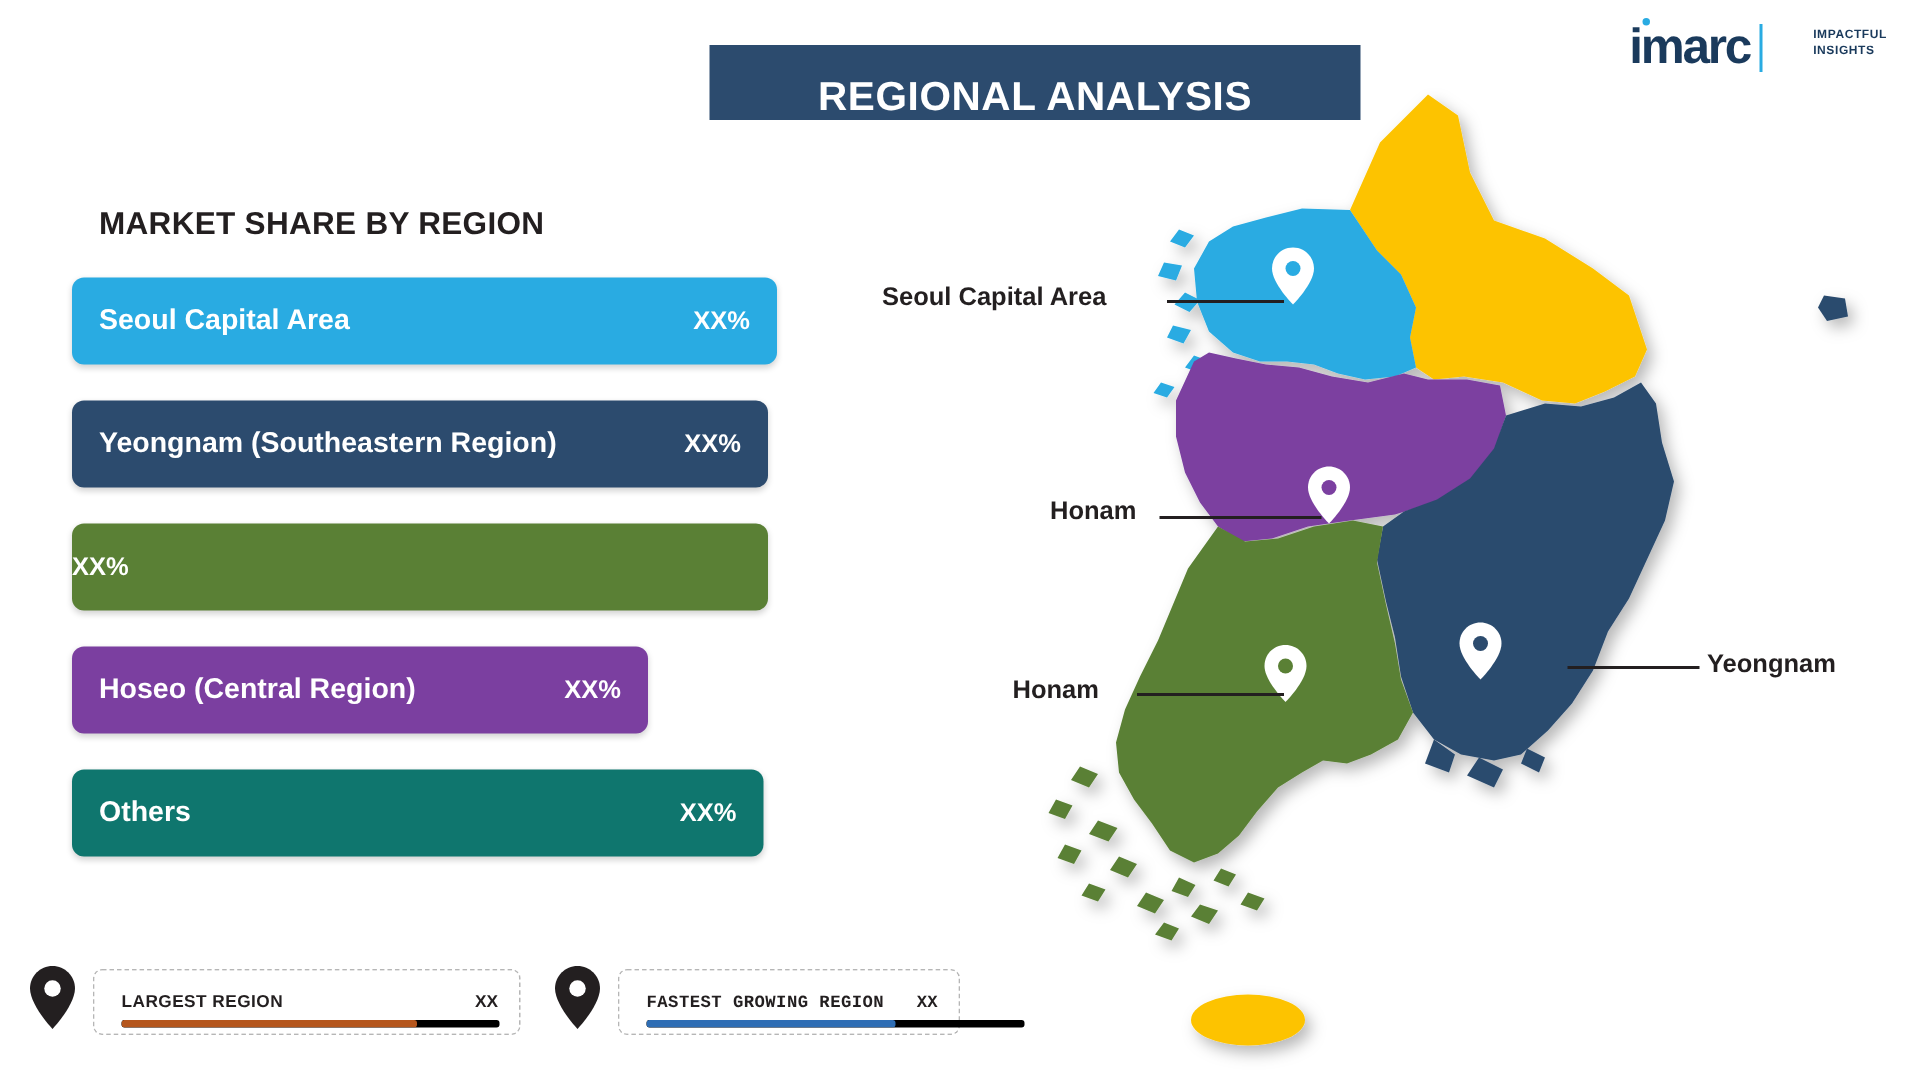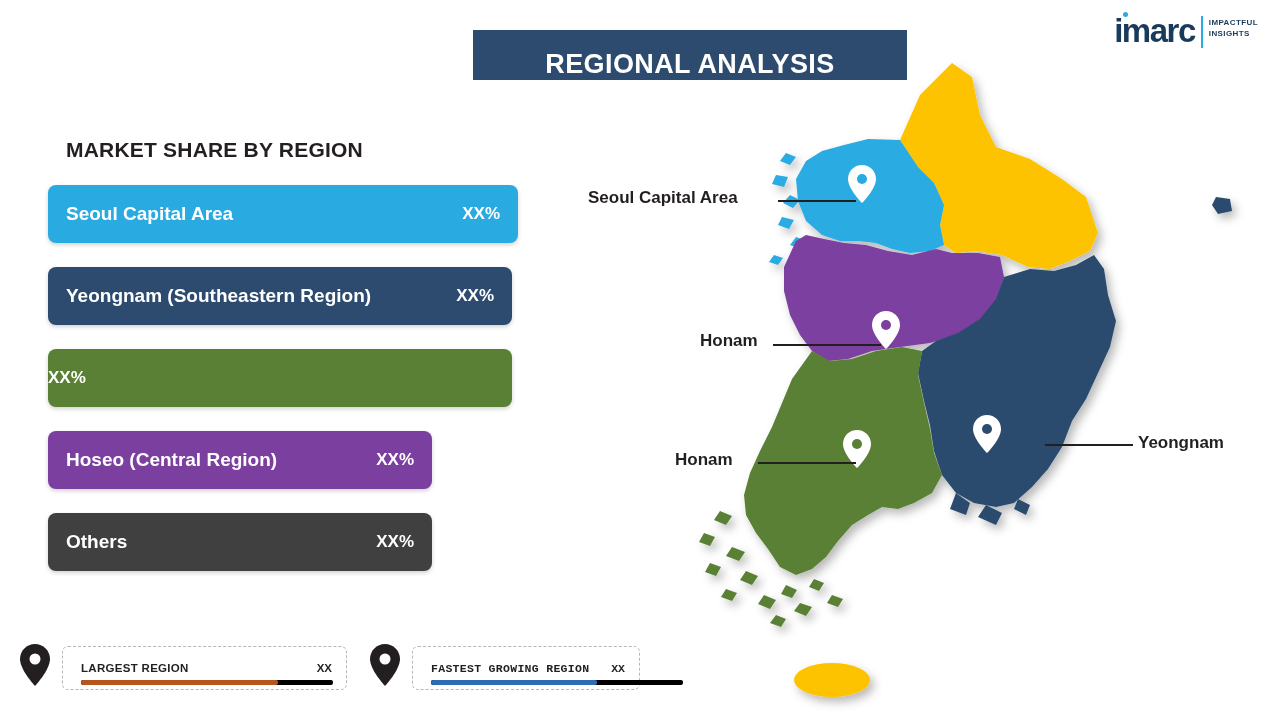--- a/index.html
+++ b/index.html
@@ -71,20 +71,21 @@
     flex-direction: column;
     justify-content: center;
     padding-top: 4px;
   }
   .logo-tag span {
     font-size: 8px;
     font-weight: bold;
     color: #1a3a5c;
     letter-spacing: 0.4px;
     line-height: 1.35;
+    margin-left: 28px;
   }
 
   
   .panel-title {
     position: absolute;
     left: 66px;
     top: 138px;
     font-size: 21px;
     font-weight: bold;
     color: #231f20;
@@ -236,21 +237,21 @@
     <span class="legend-label">Yeongnam (Southeastern Region)</span>
     <span class="legend-value">XX%</span>
   </div>
   <div class="legend-row" style="background:#5a8035;width:464px;">
     <span class="legend-value">XX%</span>
   </div>
   <div class="legend-row" style="background:#7b3fa0;width:384px;">
     <span class="legend-label">Hoseo (Central Region)</span>
     <span class="legend-value">XX%</span>
   </div>
-  <div class="legend-row" style="background:#404040;width:384px;">
+  <div class="legend-row" style="background:#0f766e;width:461px;">
     <span class="legend-label">Others</span>
     <span class="legend-value">XX%</span>
   </div>
 </div>
 
 <div class="pin-out" style="left:20px; top:644px;">
   <svg class="pin-shape" viewBox="0 0 30 42" xmlns="http://www.w3.org/2000/svg">
     <path d="M15 0 C6.7 0 0 6.7 0 15 C0 26 15 42 15 42 C15 42 30 26 30 15 C30 6.7 23.3 0 15 0 Z" fill="#231f20"></path>
     <circle cx="15" cy="15" r="5.5" fill="#ffffff"></circle>
   </svg>

